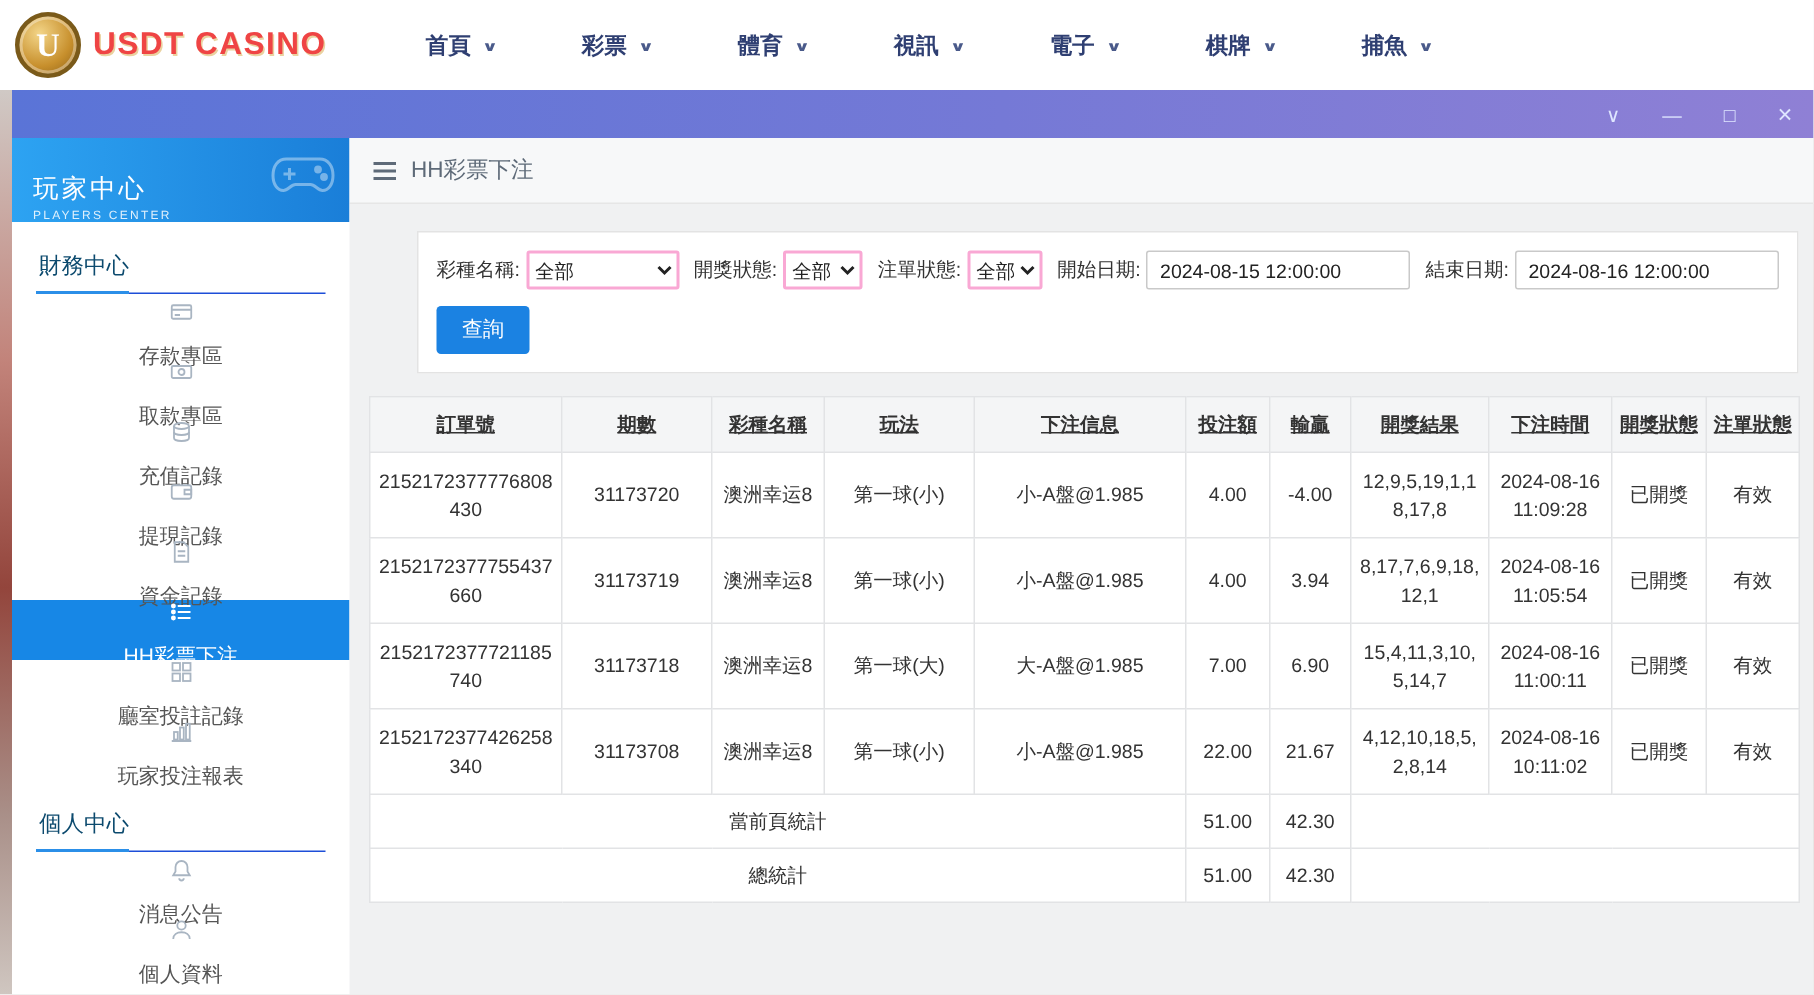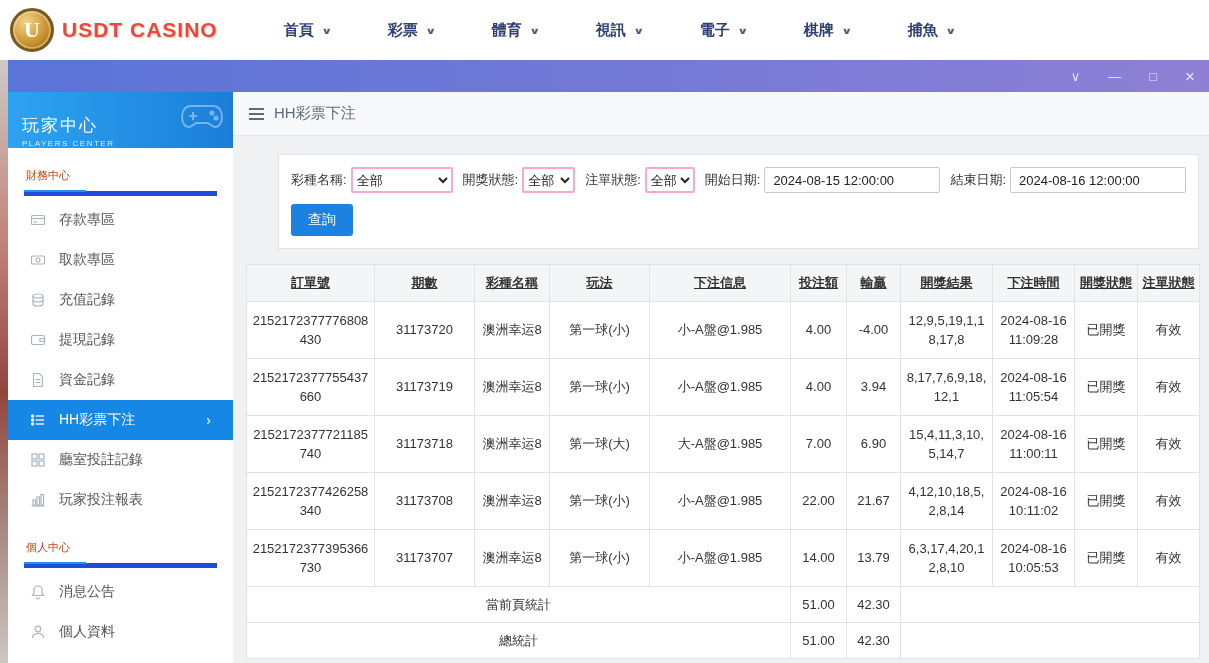--- a/index.html
+++ b/index.html
@@ -33,25 +33,25 @@
   .win-ctl.close { font-size:17px; }
   .app-body { flex:1; display:flex; background:#f0f1f2; overflow:hidden; }
 
   
   .sidebar { width:225px; flex:0 0 225px; background:#fff; overflow:hidden; }
   .sidebar-header { height:56px; background:linear-gradient(90deg,#2da3f2,#1a7ed8);
     color:#fff; padding:22px 14px; position:relative; overflow:hidden; }
   .sb-title { font-size:17px; letter-spacing:2px; }
   .sb-sub { font-size:8px; letter-spacing:1.5px; color:rgba(255,255,255,.85); margin-top:2px; }
   .sb-deco { position:absolute; right:8px; top:6px; opacity:.4; }
-  .sec-header { margin:8px 16px 4px; padding:12px 2px 8px; border-bottom:5px solid #1d4ed8;
-    color:#c2410c; font-size:11px; position:relative; }
+  .sec-header { margin:8px 16px 4px; padding:12px 2px 8px; border-bottom:1px solid #1d4ed8;
+    color:#0c4a6e; font-size:15px; position:relative; }
   .sec-header::after { content:''; position:absolute; left:0; bottom:-1px; width:62px; height:2px; background:#2b8fe8; }
   .menu-item { display:flex; align-items:center; gap:13px; padding:0 22px; height:40px;
-    color:#555; font-size:14px; cursor:pointer; }
+    color:#555; font-size:14px; cursor:pointer;flex-direction:column; }
   .menu-item .mi-icon { width:16px; height:16px; color:#a9b5c2; display:flex; align-items:center; }
   .menu-item .mi-icon svg { width:16px; height:16px; }
   .menu-item.active { background:#1787e6; color:#fff; }
   .menu-item.active .mi-icon { color:#fff; }
   .mi-arrow { margin-left:auto; font-size:14px; }
 
   
   .main { flex:1; display:flex; flex-direction:column; overflow:hidden; }
   .breadcrumb { height:44px; flex:0 0 44px; background:#f7f8f9; border-bottom:1px solid #e6e6e6;
     display:flex; align-items:center; gap:10px; padding:0 16px; color:#5e6a78; font-size:15px; }
@@ -362,33 +362,20 @@
                     <td>澳洲幸运8</td>
                     <td>第一球(小)</td>
                     <td>小-A盤@1.985</td>
                     <td>22.00</td>
                     <td>21.67</td>
                     <td>4,12,10,18,5,2,8,14</td>
                     <td>2024-08-16 10:11:02</td>
                     <td>已開獎</td>
                     <td>有效</td>
                   </tr>
-                  <tr>
-                    <td>2152172377395366730</td>
-                    <td>31173707</td>
-                    <td>澳洲幸运8</td>
-                    <td>第一球(小)</td>
-                    <td>小-A盤@1.985</td>
-                    <td>14.00</td>
-                    <td>13.79</td>
-                    <td>6,3,17,4,20,12,8,10</td>
-                    <td>2024-08-16 10:05:53</td>
-                    <td>已開獎</td>
-                    <td>有效</td>
-                  </tr>
                   <tr class="summary">
                     <td colspan="5">當前頁統計</td>
                     <td>51.00</td>
                     <td>42.30</td>
                     <td colspan="4"></td>
                   </tr>
                   <tr class="summary">
                     <td colspan="5">總統計</td>
                     <td>51.00</td>
                     <td>42.30</td>

